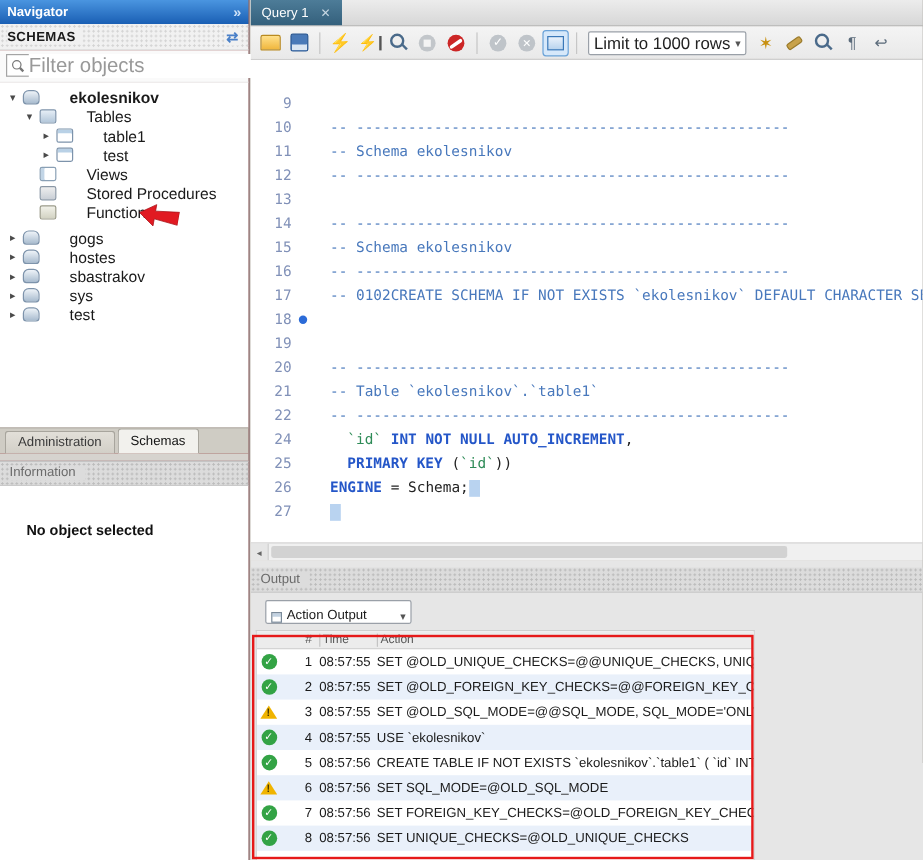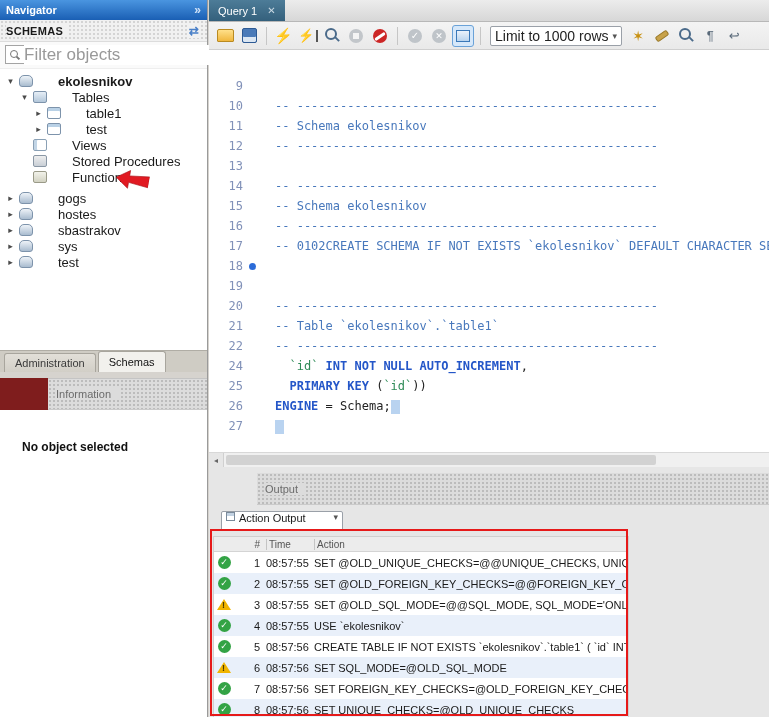--- a/index.html
+++ b/index.html
@@ -48,24 +48,24 @@
 
   
   .anno-arrow { position:absolute; left:116px; top:100px; width:33px; height:22px; transform:rotate(10deg); pointer-events:none; }
 
   .nav-tabs { height:22px; flex:none; background:#cfccc4; border-top:1px solid #b0ada5;
               display:flex; align-items:flex-end; padding-left:4px; gap:2px; }
   .nav-tab { height:19px; padding:0 10px; display:flex; align-items:center; background:linear-gradient(#e2dfd8,#d2cfc7);
              border:1px solid #a8a59d; border-bottom:none; border-radius:3px 3px 0 0; color:#3a3a3a; cursor:pointer; }
   .nav-tab.active { height:21px; background:#f2f1ed; color:#111; }
   .nav-gap { height:6px; flex:none; background:#d6d3ce; }
-  .texture-band { height:32px; flex:none; display:flex; align-items:center; padding-left:8px; color:#6b6b6b;
+  .texture-band { height:21px; flex:none; display:flex; align-items:center; padding-left:8px; color:#6b6b6b;
                   background-color:#dcdcdc;
                   background-image:radial-gradient(#bcbcbc 1px,transparent 1px); background-size:4px 4px;
-                  border-top:1px solid #c4c4c4; border-bottom:1px solid #cacaca;margin-left:48px; }
+                  border-top:1px solid #c4c4c4; border-bottom:1px solid #cacaca; }
   .texture-band .label { background:#dcdcdc; padding-right:8px; }
   .info-body { flex:1; background:#fff; padding:30px 0 0 22px; }
   .no-object { font-weight:bold; font-size:12px; color:#111; }
 
   
   .right-panel { position:absolute; left:209px; top:0; width:560px; height:717px; display:flex; flex-direction:column; }
   .tab-bar { height:22px; flex:none; background:linear-gradient(#ececec,#d7d7d7); border-bottom:1px solid #b8b8b8;
              display:flex; align-items:stretch; }
   .query-tab { padding:0 9px; background:linear-gradient(#4d7c98,#34607c); color:#fff; display:flex; align-items:center; gap:10px; }
   .close-x { color:#c9d9e4; font-size:10px; cursor:pointer; }
@@ -127,21 +127,21 @@
   .hscroll { height:15px; flex:none; background:#f0f0f0; border-top:1px solid #d8d8d8; display:flex; align-items:stretch; }
   .hscroll-btn { width:15px; flex:none; display:flex; align-items:center; justify-content:center; color:#666;
                  font-size:8px; background:#e6e6e6; border-right:1px solid #d0d0d0; cursor:pointer; }
   .hscroll-thumb { margin:2px 0 2px 2px; width:430px; background:#d2d2d2; border-radius:2px; cursor:grab; }
 
   
   .output { flex:1; background:#e6e6e6; position:relative; display:flex; flex-direction:column; }
   .output .texture-band { margin-top:6px; border-top:none; }
   .action-row { padding:6px 0 5px 12px; flex:none; }
   .action-dropdown { width:122px; height:20px; background:#fff; border:1px solid #9aa0a8; border-radius:2px;
-                display:flex; align-items:flex-start; padding:0 4px; gap:4px; cursor:pointer; }
+                display:flex; align-items:flex-end; padding:0 4px; gap:4px; cursor:pointer; }
   .action-dropdown .grid-ic { width:9px; height:9px; border:1px solid #7a8a9a; box-shadow:inset 0 3px 0 #c2d2e2; flex:none; }
   .action-dropdown .dd-label { flex:1; font-size:11px; }
   .action-dropdown .dd-arrow { color:#555; font-size:9px; }
 
   .output-grid { margin-left:4px; width:416px; background:#fff; flex:1; overflow:hidden; border:1px solid #cfcfcf; border-bottom:none; }
   .grid-header { display:flex; height:15px; align-items:center; background:#ececec; border-bottom:1px solid #d4d4d4;
                  font-size:10px; color:#555; }
   .gh { padding:0 2px; }
   .gh.sep { border-left:1px solid #c4c4c4; }
   .grid-row { display:flex; align-items:center; height:21px; font-size:11px; }

